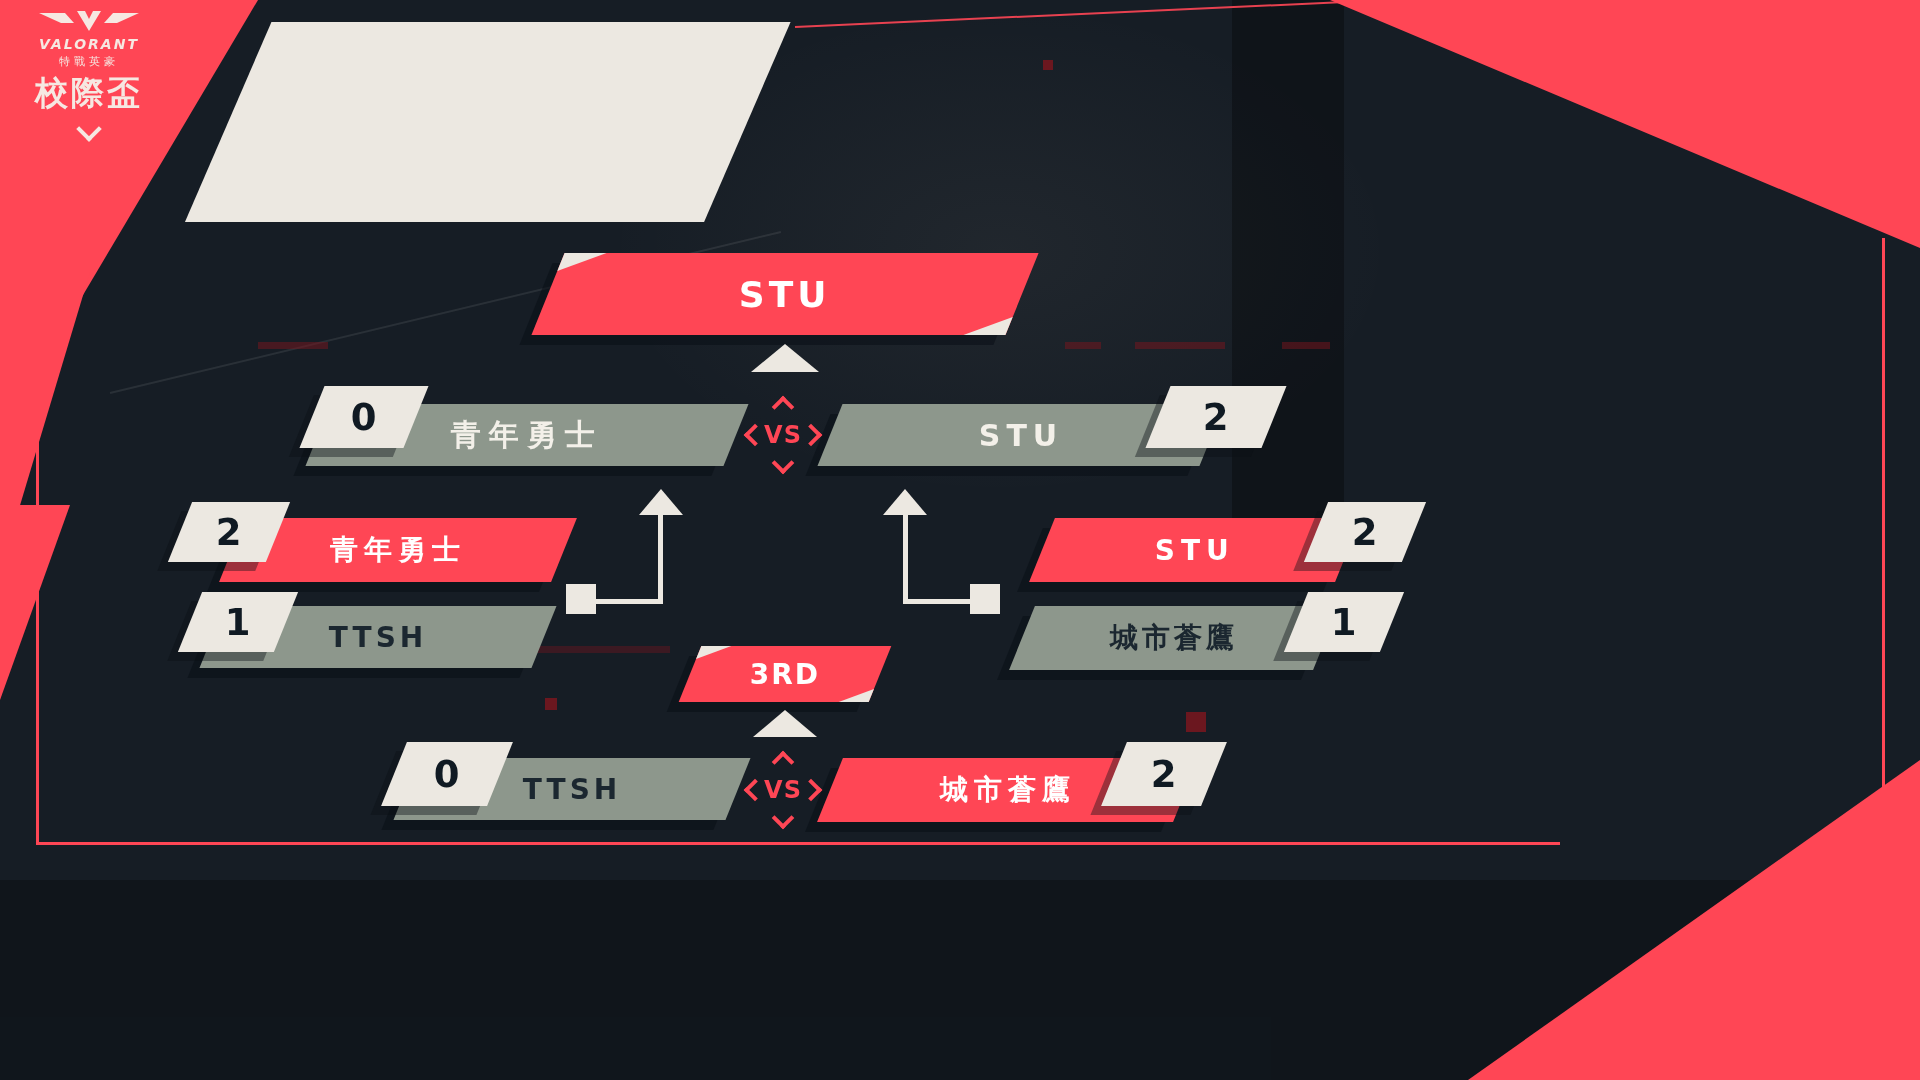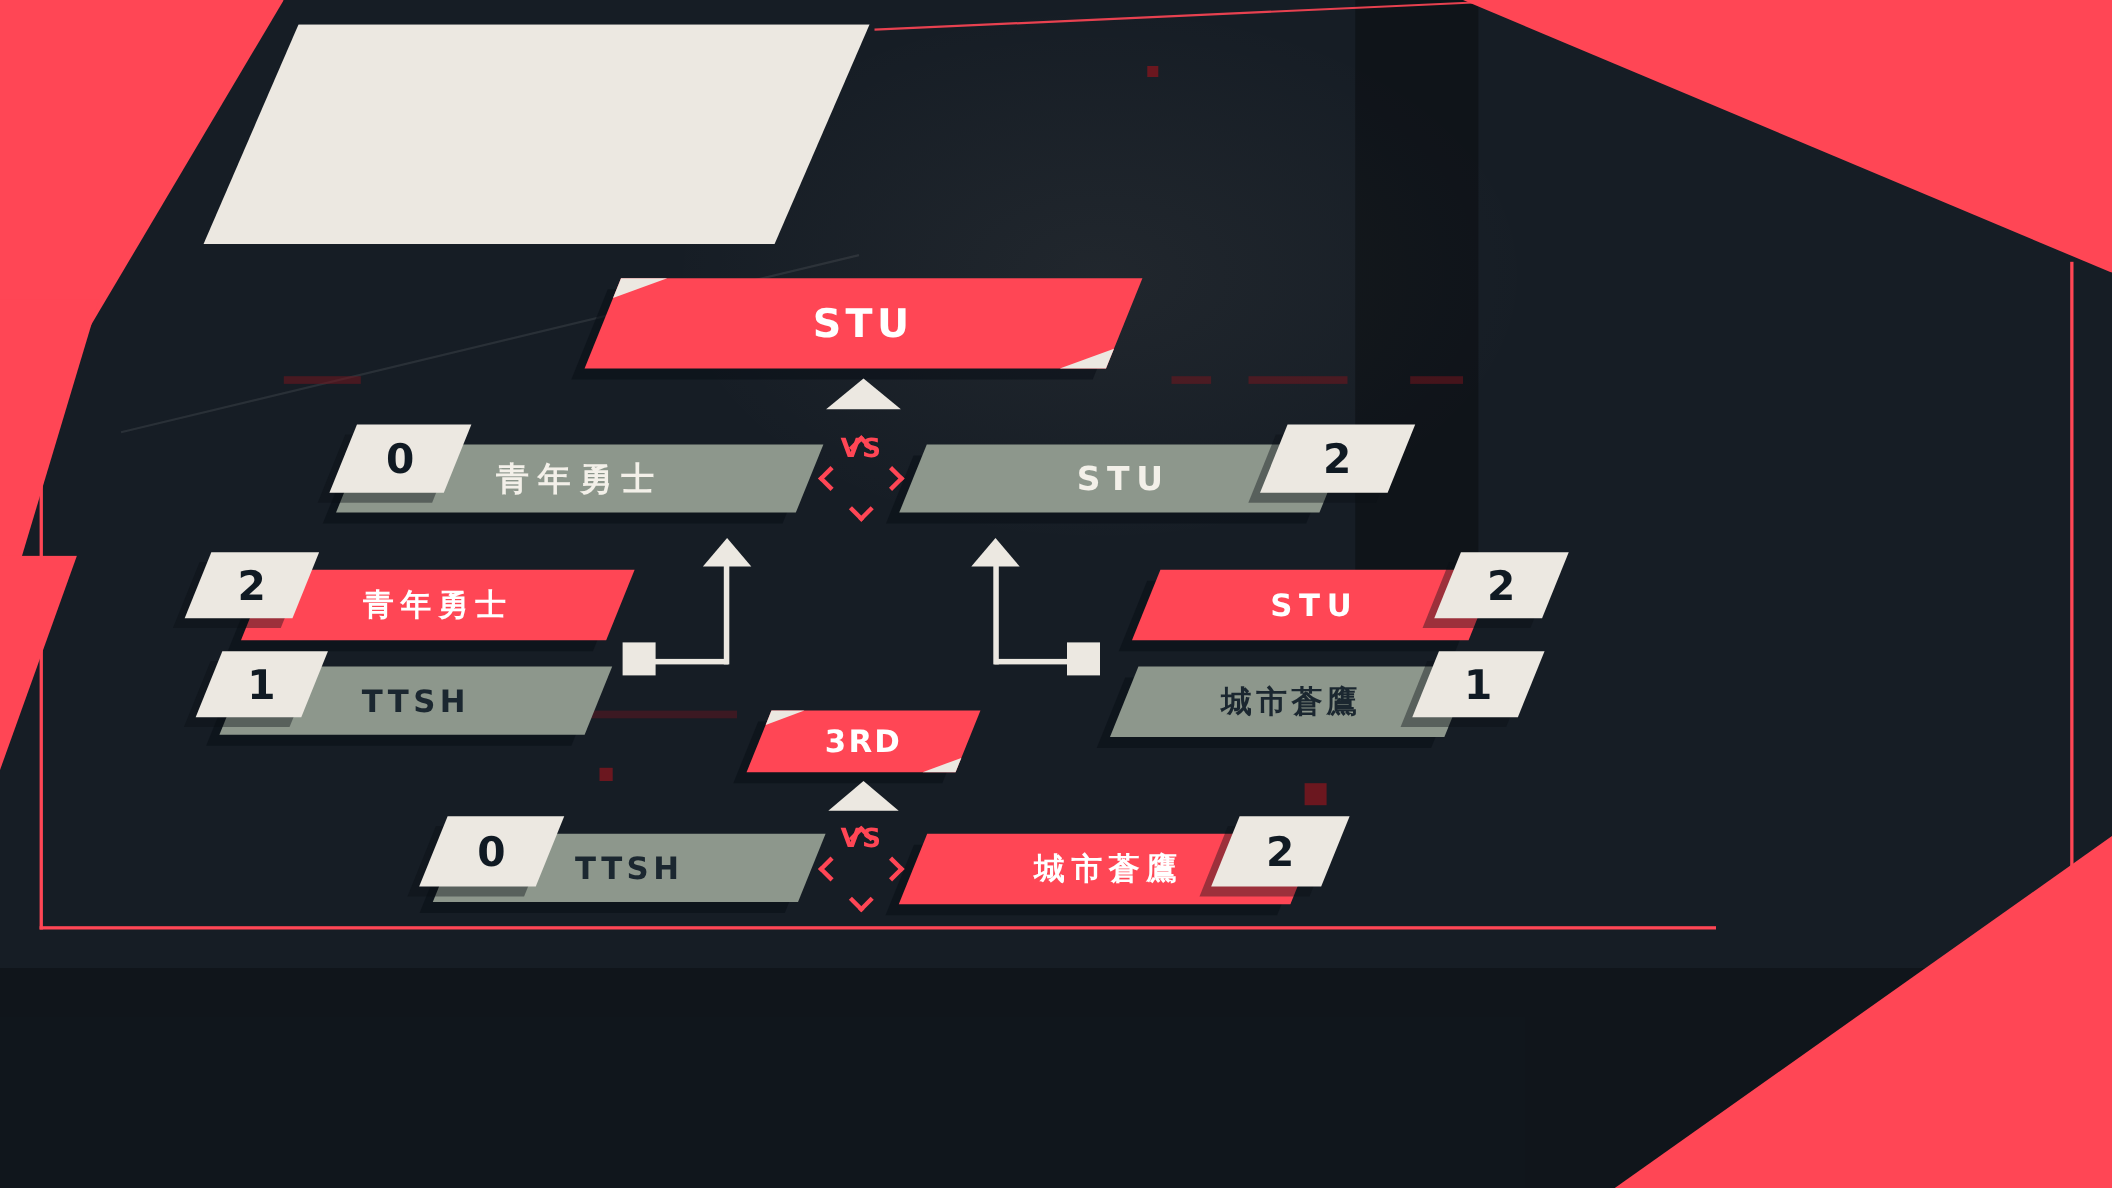--- a/index.html
+++ b/index.html
@@ -63,21 +63,21 @@
   .tag{position:absolute;transform:skewX(-22deg);background:#ece8e1;color:#101a23;display:flex;
        align-items:center;justify-content:center;box-shadow:-7px 9px 0 rgba(10,15,21,0.40);z-index:5;}
   .tag>span{transform:skewX(22deg);font-weight:900;font-size:37px;}
 
   
   .arrow-up{position:absolute;width:0;height:0;z-index:4;}
   .cline{position:absolute;background:#ece8e1;z-index:4;}
   .csquare{position:absolute;width:30px;height:30px;background:#ece8e1;z-index:4;}
 
   
-  .vs{position:absolute;width:84px;height:84px;display:flex;align-items:flex-start;justify-content:center;z-index:6;}
+  .vs{position:absolute;width:84px;height:84px;display:flex;align-items:center;justify-content:center;z-index:6;}
   .vs-label{color:#ff4655;font-weight:900;font-size:24px;letter-spacing:1px;}
   .chev{position:absolute;width:12px;height:12px;border-top:4px solid #ff4655;border-left:4px solid #ff4655;}
   .chev-up{top:6px;left:50%;margin-left:-8px;transform:rotate(45deg);}
   .chev-down{bottom:6px;left:50%;margin-left:-8px;transform:rotate(225deg);}
   .chev-left{left:6px;top:50%;margin-top:-8px;transform:rotate(-45deg);}
   .chev-right{right:6px;top:50%;margin-top:-8px;transform:rotate(135deg);}
 </style>
 </head>
 <body>
 
@@ -102,20 +102,31 @@
   <div class="px" style="left:712px;top:156px;width:14px;height:14px;"></div>
   <div class="px" style="left:1043px;top:60px;width:10px;height:10px;"></div>
   <div class="px" style="left:545px;top:698px;width:12px;height:12px;"></div>
   <div class="px" style="left:1186px;top:712px;width:20px;height:20px;"></div>
   <div class="px" style="left:258px;top:342px;width:70px;height:7px;opacity:.6;"></div>
   <div class="px" style="left:1065px;top:342px;width:36px;height:7px;opacity:.6;"></div>
   <div class="px" style="left:1135px;top:342px;width:90px;height:7px;opacity:.6;"></div>
   <div class="px" style="left:1282px;top:342px;width:48px;height:7px;opacity:.6;"></div>
   <div class="px" style="left:520px;top:646px;width:150px;height:7px;opacity:.45;"></div>
 
+  <div class="logo">
+    <svg width="104" height="26" viewBox="0 0 104 26">
+      <path d="M2 5 L28 5 L37 15 L24 15 Z" fill="#f6e8e2"></path>
+      <path d="M102 5 L76 5 L67 15 L80 15 Z" fill="#f6e8e2"></path>
+      <path d="M40 3 L52 23 L64 3 L56 3 L52 11 L48 3 Z" fill="#f6e8e2"></path>
+    </svg>
+    <div class="logo-wordmark">VALORANT</div>
+    <div class="logo-sub">特戰英豪</div>
+    <div class="logo-main">校際盃</div>
+    <div class="logo-chev"></div>
+  </div>
 
   <div class="title-panel"></div>
 
   <div class="bar bar-red" style="left:548px;top:253px;width:474px;height:82px;">
     <div class="notch-tl"></div>
     <div class="notch-br"></div>
     <span style="font-size:36px;letter-spacing:4px;">STU</span>
   </div>
   <div class="arrow-up" style="left:751px;top:344px;border-left:34px solid transparent;border-right:34px solid transparent;border-bottom:28px solid #ece8e1;"></div>
 

